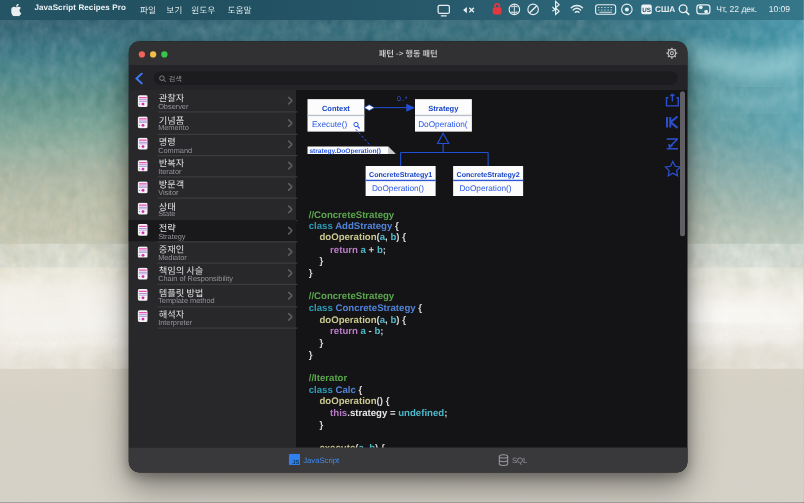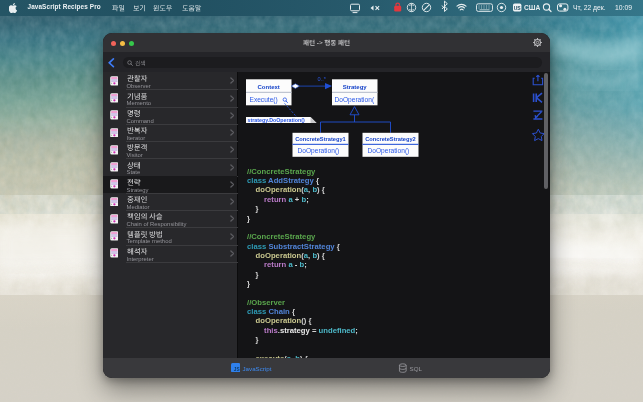--- a/index.html
+++ b/index.html
@@ -387,28 +387,28 @@
 .vr{color:#4db8c8}.rt{color:#ba7bc8}.pr{color:#e8e8e8;font-weight:bold}.pn{font-weight:bold}
 </style>
 <pre class="code"><span class="cm">//ConcreteStrategy</span>
 <span class="kw">class</span> <span class="cn">AddStrategy</span> <span class="pn">{</span>
     <span class="fn">doOperation</span>(<span class="vr">a</span>, <span class="vr">b</span>) <span class="pn">{</span>
         <span class="rt">return</span> <span class="vr">a</span> + <span class="vr">b</span>;
     <span class="pn">}</span>
 <span class="pn">}</span>
 
 <span class="cm">//ConcreteStrategy</span>
-<span class="kw">class</span> <span class="cn">SubstractStrategy</span> <span class="pn">{</span>
+<span class="kw">class</span> <span class="cn">ConcreteStrategy</span> <span class="pn">{</span>
     <span class="fn">doOperation</span>(<span class="vr">a</span>, <span class="vr">b</span>) <span class="pn">{</span>
         <span class="rt">return</span> <span class="vr">a</span> - <span class="vr">b</span>;
     <span class="pn">}</span>
 <span class="pn">}</span>
 
-<span class="cm">//Observer</span>
-<span class="kw">class</span> <span class="cn">Chain</span> <span class="pn">{</span>
+<span class="cm">//Iterator</span>
+<span class="kw">class</span> <span class="cn">Calc</span> <span class="pn">{</span>
     <span class="fn">doOperation</span>() <span class="pn">{</span>
         <span class="rt">this</span>.<span class="pr">strategy</span> = <span class="vr">undefined</span>;
     <span class="pn">}</span>
 
     <span class="fn">execute</span>(<span class="vr">a</span>, <span class="vr">b</span>) <span class="pn">{</span></pre>
 <svg class="abs" style="left:530px;top:72px" width="17" height="72" viewBox="0 0 17 72">
 <g stroke="#2b50cf" fill="none" stroke-width="1.1">
  <path d="M4.7 6.2H3.2v6.5h9.4V6.2h-1.5M7.9 3.2v6M7.9 3.2 6.3 4.8M7.9 3.2l1.6 1.6"></path>
  <path d="M3.6 21.5v8.5M6.2 21.5v8.5M6.4 25.7l5.6-4.5M6.4 25.7l5.6 4.6" stroke-width="1.6"></path>
  <path d="M3.4 39.2h9M3.4 47h9M11.5 39.8 5.6 45.6M8 44l-2.4 1.8-0.4-2.6" stroke-width="1.3"></path>

